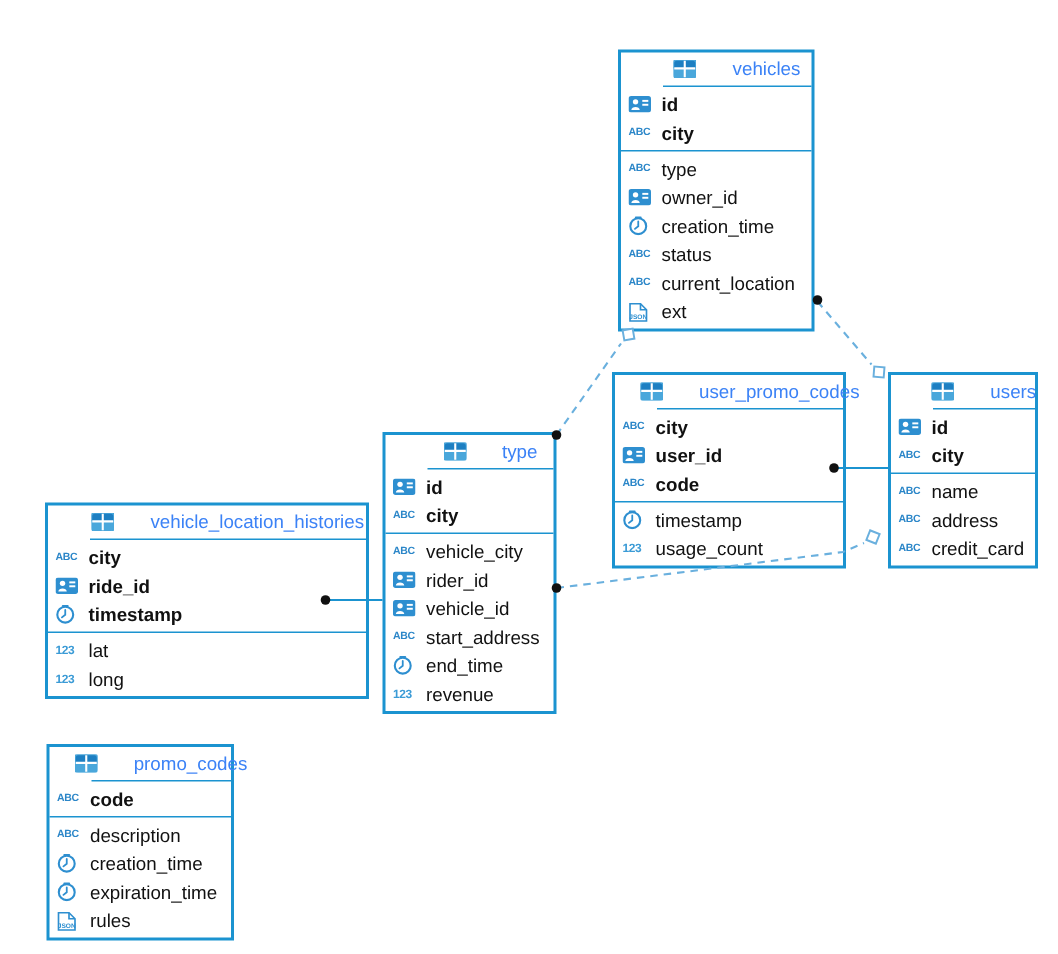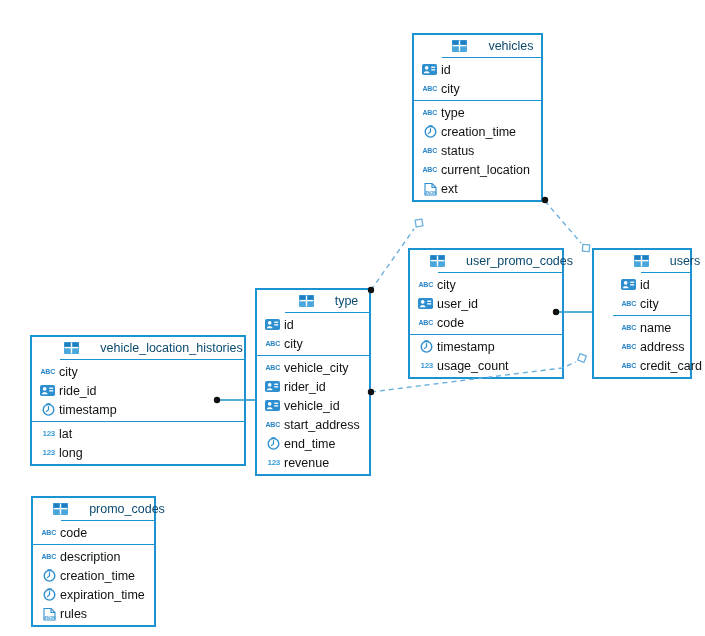--- a/index.html
+++ b/index.html
@@ -13,33 +13,33 @@
     background:#ffffff;
     font-family:"Liberation Sans",sans-serif;
   }
   #edges{position:absolute;left:0;top:0;width:705px;height:636px;pointer-events:none;z-index:5}
   .tbl{
     position:absolute;background:#fff;border:2px solid var(--blue);
     box-sizing:border-box;z-index:2;
   }
   .tbl-header{
     height:22px;display:flex;align-items:center;justify-content:center;gap:21px;
-    border-bottom:1px solid var(--blue);font-size:12.5px;color:#0c4a6e;
+    border-bottom:1px solid var(--blue);font-size:12.5px;color:#3b82f6;
     padding:0 5px;white-space:nowrap;margin-left:28px;
   }
   .sect{padding:2px 0}
   .sect.pk{border-bottom:1px solid var(--blue)}
   .row{
     height:19px;display:flex;align-items:center;gap:4px;padding:0 5px;
     font-size:12.5px;color:#111;white-space:nowrap;
   }
   .row .ic, .tbl-header .ic{
-    width:18px;min-width:18px;height:15px;display:flex;justify-content:flex-end;align-items:center;
-  }
-  .sect.pk .row .lbl{font-weight:normal}
+    width:18px;min-width:18px;height:15px;display:flex;justify-content:flex-start;align-items:center;
+  }
+  .sect.pk .row .lbl{font-weight:bold}
   .txt-icon{font-size:7px;font-weight:700;color:#2b86c8;letter-spacing:-0.2px}
   .num-icon{font-size:8px;font-weight:600;color:#3b9bd6;letter-spacing:-0.3px}
 </style>
 </head>
 <body>
 
 <svg id="edges" xmlns="http://www.w3.org/2000/svg">
     <polyline points="216,400 255,400" fill="none" stroke="#1b93d0" stroke-width="1.4"></polyline>
     <circle cx="217" cy="400" r="3.2" fill="#111111"></circle>
     <polyline points="556,312 592,312" fill="none" stroke="#1b93d0" stroke-width="1.4"></polyline>
@@ -90,20 +90,32 @@
       </div>
       <div class="sect fields">
         <div class="row">
           <span class="ic">
             <span class="txt-icon">ABC</span>
           </span>
           <span class="lbl">type</span>
         </div>
         <div class="row">
           <span class="ic">
+            <svg width="15" height="11" viewBox="0 0 15 11">
+              <rect width="15" height="11" rx="1.8" fill="#2e8fd0"></rect>
+              <circle cx="4.7" cy="3.9" r="1.8" fill="#fff"></circle>
+              <path d="M1.9 9.3 C1.9 6.7 7.5 6.7 7.5 9.3 Z" fill="#fff"></path>
+              <rect x="9.2" y="2.6" width="4" height="1.3" fill="#fff"></rect>
+              <rect x="9.2" y="5.2" width="4" height="1.3" fill="#fff"></rect>
+            </svg>
+          </span>
+          <span class="lbl">owner_id</span>
+        </div>
+        <div class="row">
+          <span class="ic">
             <svg width="13" height="13" viewBox="0 0 13 13">
               <circle cx="6.5" cy="6.8" r="5.3" fill="none" stroke="#2e8fd0" stroke-width="1.4"></circle>
               <path d="M6.5 3.6 V6.8 L4.3 8.6" stroke="#2e8fd0" stroke-width="1.2" fill="none" stroke-linecap="round"></path>
               <line x1="4.9" y1="1" x2="8.1" y2="1" stroke="#2e8fd0" stroke-width="1.4" stroke-linecap="round"></line>
             </svg>
           </span>
           <span class="lbl">creation_time</span>
         </div>
         <div class="row">
           <span class="ic">
@@ -180,21 +192,21 @@
           <span class="lbl">timestamp</span>
         </div>
         <div class="row">
           <span class="ic">
             <span class="num-icon">123</span>
           </span>
           <span class="lbl">usage_count</span>
         </div>
       </div>
     </div>
-    <div class="tbl" style="left: 592px; top: 248px; width: 100px; padding-left: 19px;">
+    <div class="tbl" style="left: 592px; top: 248px; width: 100px;">
       <div class="tbl-header">
         <span class="ic">
           <svg width="15" height="12" viewBox="0 0 15 12">
             <rect x="0" y="0" width="15" height="12" rx="2.2" fill="#4aa7db"></rect>
             <path d="M0 0 h15 v5.4 h-15 Z" fill="#1d7fc2"></path>
             <rect x="0" y="0" width="15" height="12" rx="2.2" fill="none" stroke="#4aa7db" stroke-width="1"></rect>
             <line x1="7.5" y1="0.5" x2="7.5" y2="11.5" stroke="#fff" stroke-width="1.4"></line>
             <line x1="0.5" y1="5.6" x2="14.5" y2="5.6" stroke="#fff" stroke-width="1.4"></line>
           </svg>
         </span>

